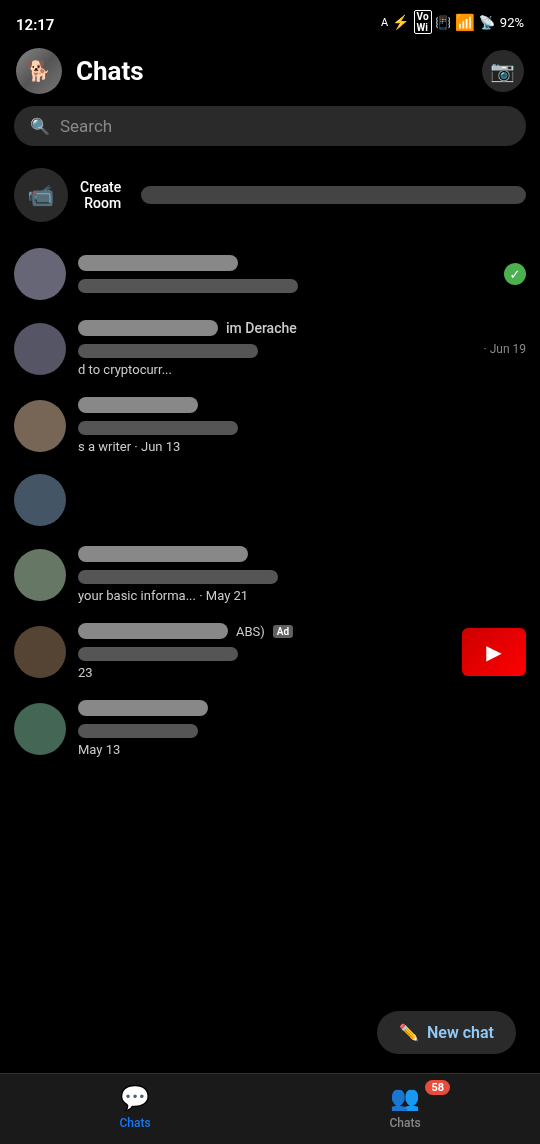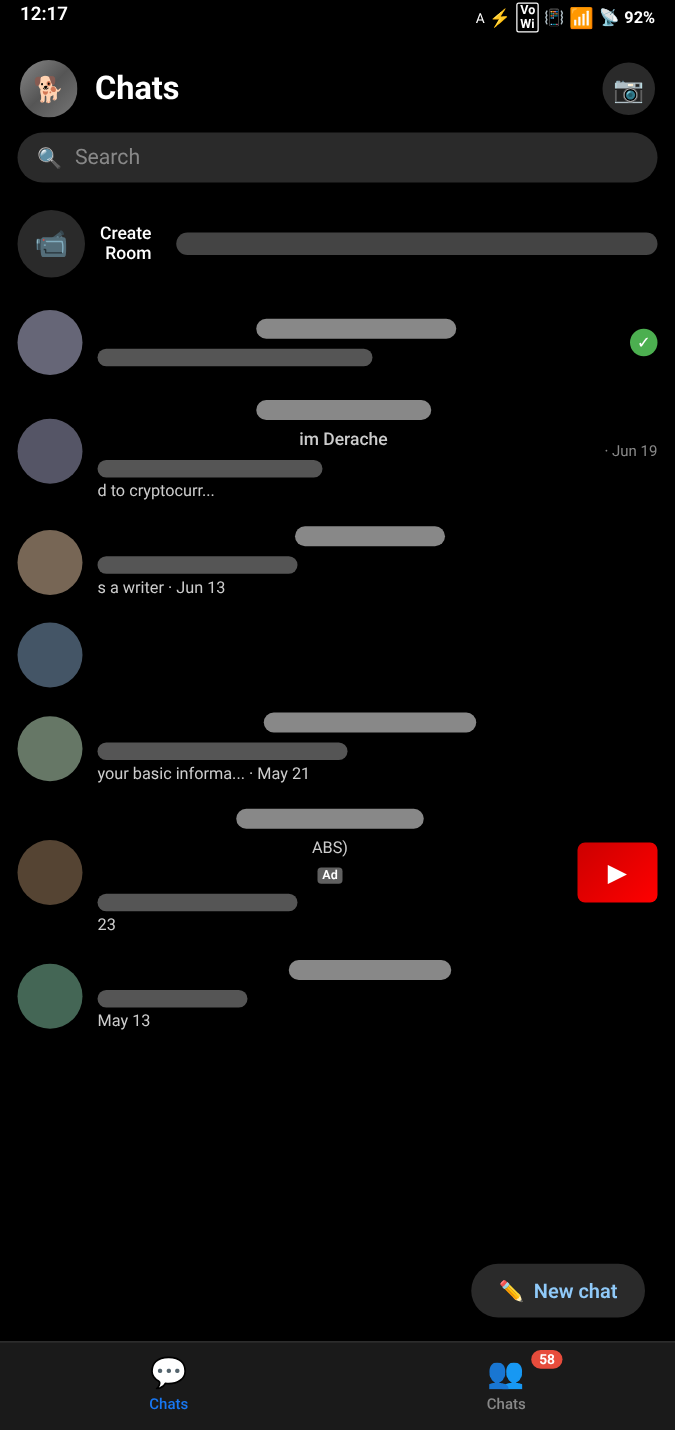--- a/index.html
+++ b/index.html
@@ -11,32 +11,32 @@
       width: 540px;
       min-height: 1144px;
       position: relative;
       overflow-x: hidden;
     }
 
     
     .status-bar {
       display: flex;
       justify-content: space-between;
-      align-items: flex-start;
-      padding: 2px 16px 6px;
+      align-items: flex-end;
+      padding: 20px 16px 6px;
       height: 40px;
     }
     .status-time {
       font-size: 15px;
       font-weight: 600;
       color: #fff;
     }
     .status-battery {
       font-size: 13px;
-      font-weight: 700;
+      font-weight: 400;
     }
 
     
     .header {
       display: flex;
       align-items: center;
       justify-content: space-between;
       padding: 8px 16px 12px;
     }
     .header-left {
@@ -154,21 +154,20 @@
       flex: 1;
       display: flex;
       flex-direction: column;
       gap: 4px;
       min-width: 0;
     }
     .chat-name-row {
       display: flex;
       align-items: center;
       gap: 8px;
-      flex-direction: column;
     }
     .chat-meta {
       font-size: 12px;
       color: #888;
       white-space: nowrap;
       flex-shrink: 0;
       text-align: right;
     }
     .chat-right {
       display: flex;

